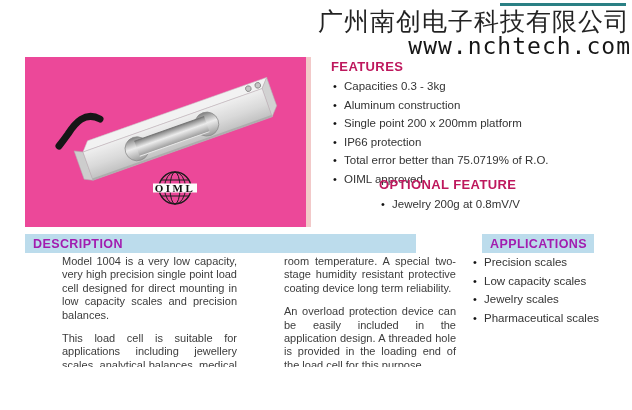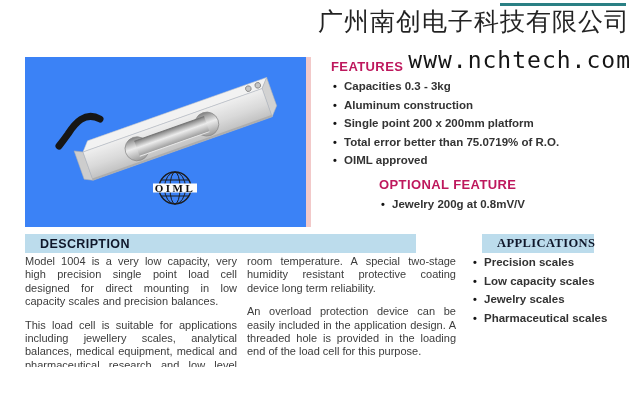--- a/index.html
+++ b/index.html
@@ -11,43 +11,43 @@
   *{margin:0;padding:0;box-sizing:border-box;}
   body{background:#ffffff;font-family:"Liberation Sans",sans-serif;}
   .page{position:relative;width:632px;height:367px;background:#ffffff;overflow:hidden;}
 
   
   .page-title{position:absolute;left:178px;top:12px;font-size:17px;font-weight:bold;color:#101010;letter-spacing:.2px;white-space:nowrap;}
 
   
   .wm-line{position:absolute;left:500px;top:3px;width:126px;height:3px;background:var(--accent-line);}
   .wm-company{position:absolute;right:2px;top:5px;font-family:"Liberation Serif","DejaVu Serif",serif;font-size:25px;color:rgba(15,15,15,.92);white-space:nowrap;letter-spacing:1px;}
-  .wm-url{position:absolute;right:1px;top:47px;font-family:"DejaVu Sans Mono",monospace;font-size:23px;color:#161616;letter-spacing:1px;white-space:nowrap;}
+  .wm-url{position:absolute;right:1px;top:33px;font-family:"DejaVu Sans Mono",monospace;font-size:23px;color:#161616;letter-spacing:1px;white-space:nowrap;}
 
   
-  .photo{position:absolute;left:25px;top:57px;width:285px;height:170px;background:#3b82f6;}
+  .photo{position:absolute;left:25px;top:57px;width:285px;height:170px;background:#ec4899;}
   .photo-edge{position:absolute;right:-1px;top:0;width:5px;height:170px;background:var(--photo-edge-pink);}
 
   
   .features{position:absolute;left:331px;top:59px;width:298px;}
   .opt-features{position:absolute;left:331px;top:177px;width:298px;margin-left:48px;}
   .col-heading{font-size:13px;font-weight:bold;color:#be185d;letter-spacing:.4px;margin-bottom:6px;}
-  ul.dotlist{list-style:none;font-weight:bold;}
+  ul.dotlist{list-style:none;}
   ul.dotlist li{position:relative;padding-left:13px;font-size:11.5px;color:#333;margin-bottom:6.5px;line-height:12px;}
   ul.dotlist li::before{content:"•";position:absolute;left:2px;top:0;color:#111;font-size:11px;}
 
   
   .bar{position:absolute;height:19px;background:var(--section-bar-bg);display:flex;align-items:center;}
-  .bar span{font-size:12.5px;font-weight:bold;color:#0f172a;letter-spacing:.4px;padding-left:15px;}
+  .bar span{font-size:12.5px;font-weight:bold;color:#a21caf;letter-spacing:.4px;padding-left:8px;}
   .bar.description{left:25px;top:234px;width:391px;}
-  .bar.applications{left:482px;top:234px;width:112px;font-family:Liberation Serif, serif;}
+  .bar.applications{left:482px;top:234px;width:112px;}
 
   
   .desc-col{position:absolute;top:255px;font-size:11px;line-height:13.4px;color:var(--body-text);text-align:justify;}
-  .desc-col p{margin-bottom:10px;}
+  .desc-col p{margin-bottom:10px;margin-left:37px;}
   .desc-col.c1{left:25px;width:212px;}
   .desc-col.c2{left:247px;width:209px;}
 
   
   .apps{position:absolute;left:471px;top:256px;width:158px;}
   .apps ul.dotlist li{font-size:11.5px;margin-bottom:6.5px;}
 </style>
 </head>
 <body>
 
@@ -114,20 +114,21 @@
     <div class="photo-edge"></div>
   </div>
 
   <div class="features">
     <div class="col-heading">FEATURES</div>
     <ul class="dotlist">
 
     <li>Capacities 0.3 - 3kg</li>
         <li>Aluminum construction</li>
         <li>Single point 200 x 200mm platform</li>
+        <li>IP66 protection</li>
         <li>Total error better than 75.0719% of R.O.</li>
         <li>OIML approved</li>
       </ul>
   </div>
 
   <div class="opt-features">
     <div class="col-heading">OPTIONAL FEATURE</div>
     <ul class="dotlist">
 
     <li>Jewelry 200g at 0.8mV/V</li>

